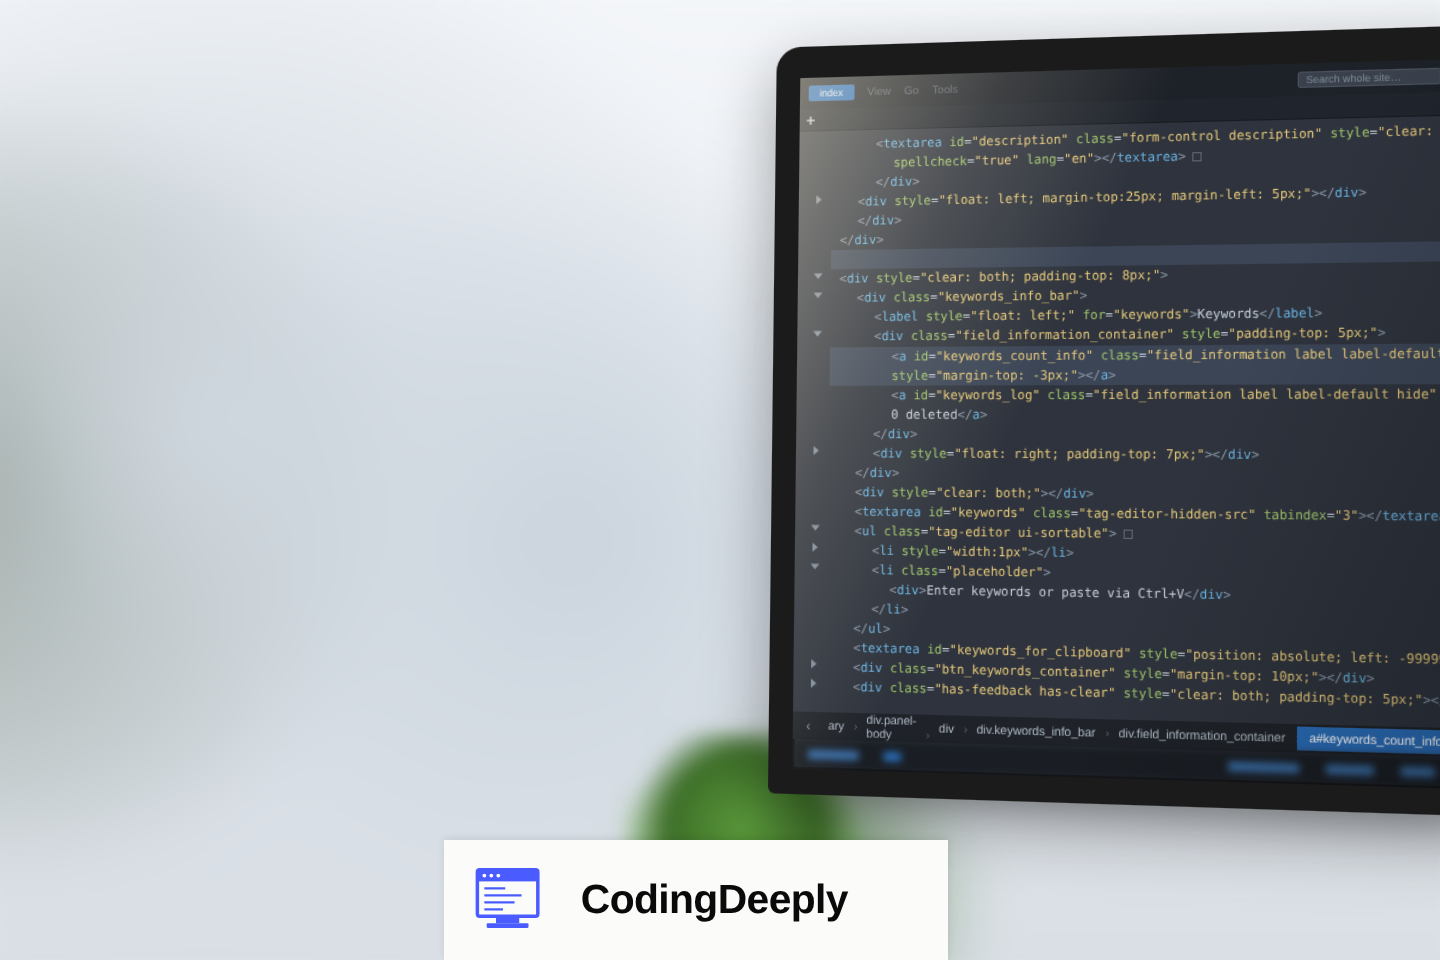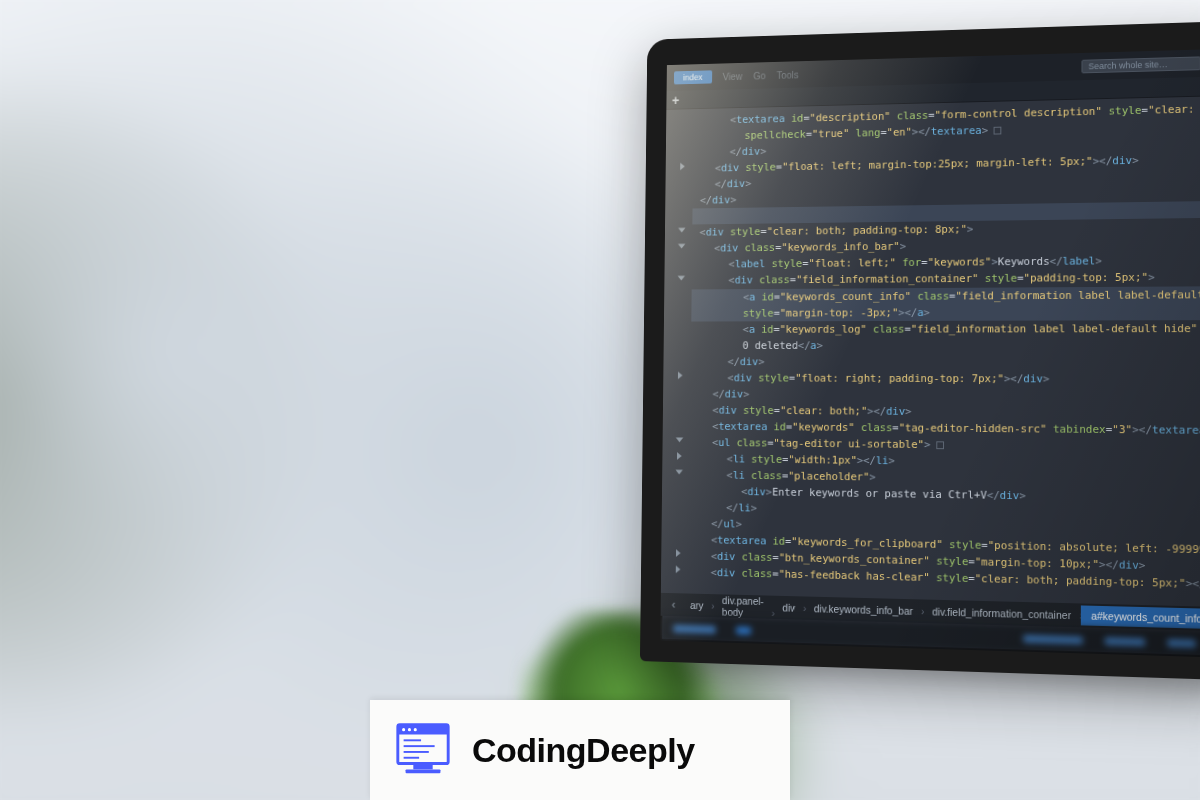--- a/index.html
+++ b/index.html
@@ -229,21 +229,21 @@
   
   .brand {
     position: absolute;
     left: 370px;
     bottom: 0;
     width: 420px;
     height: 100px;
     background: #fbfbfa;
     display: flex;
     align-items: center;
-    gap: 18px;
+    gap: 30px;
     padding: 0 22px;
     box-shadow: 0 -2px 6px rgba(0,0,0,.08);
   }
   .brand svg { flex: 0 0 auto; }
   .brand-name {
     font-family: Arial, sans-serif;
     font-size: 34px;
     font-weight: 900;
     letter-spacing: -0.5px;
     color: #0a0a0a;

